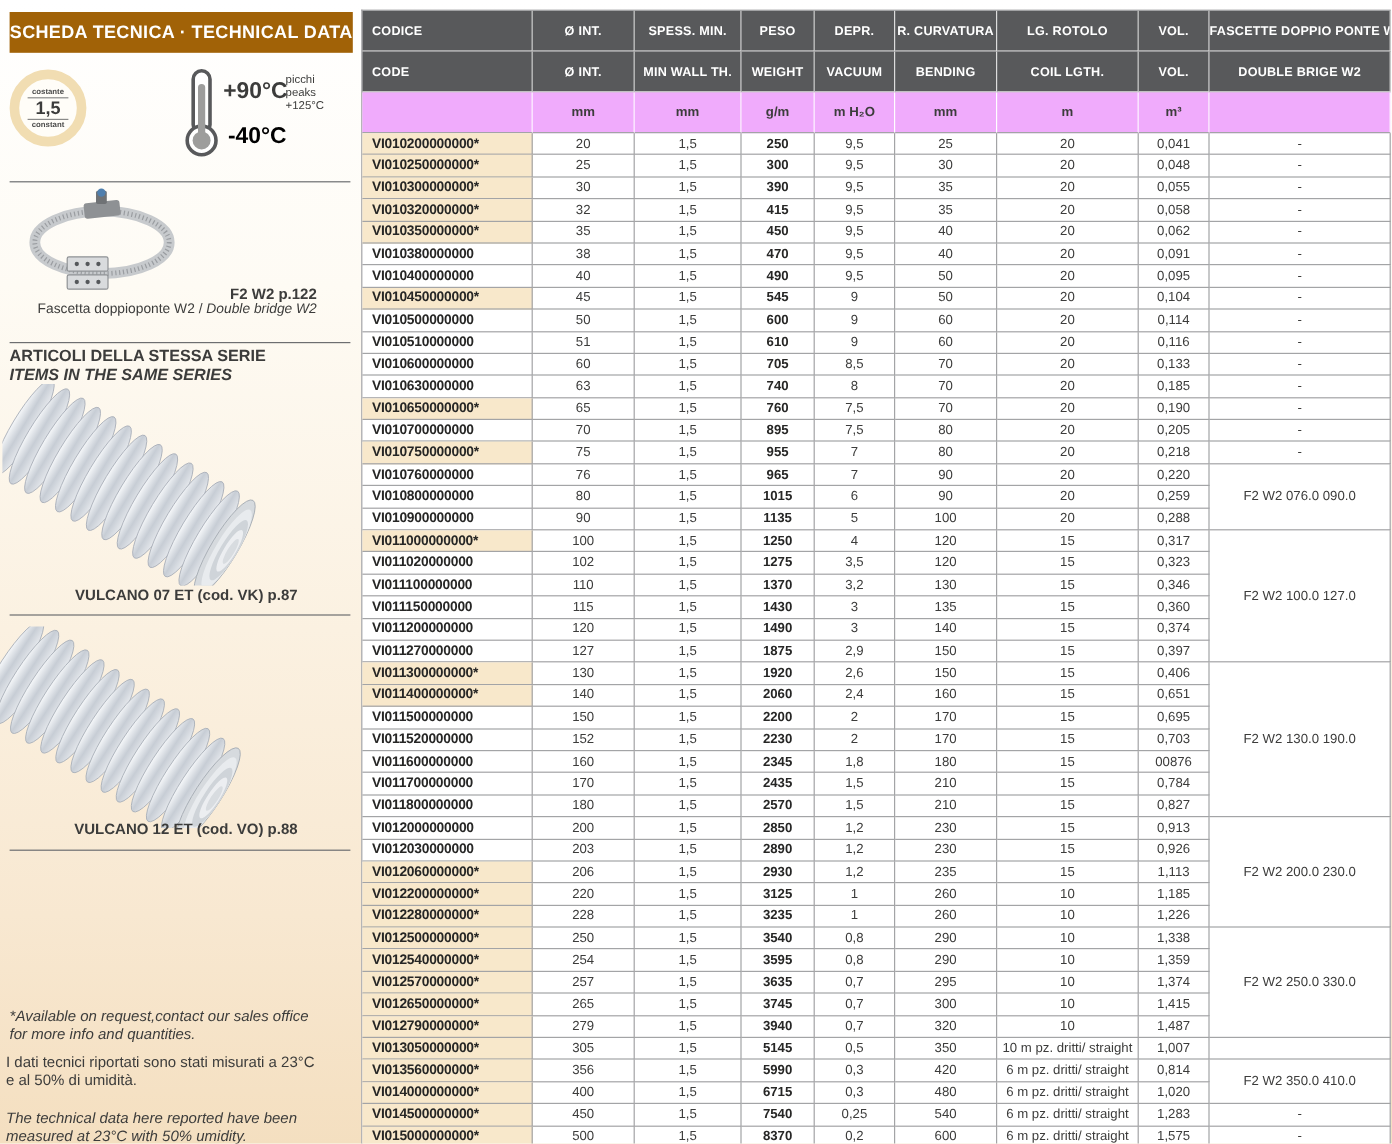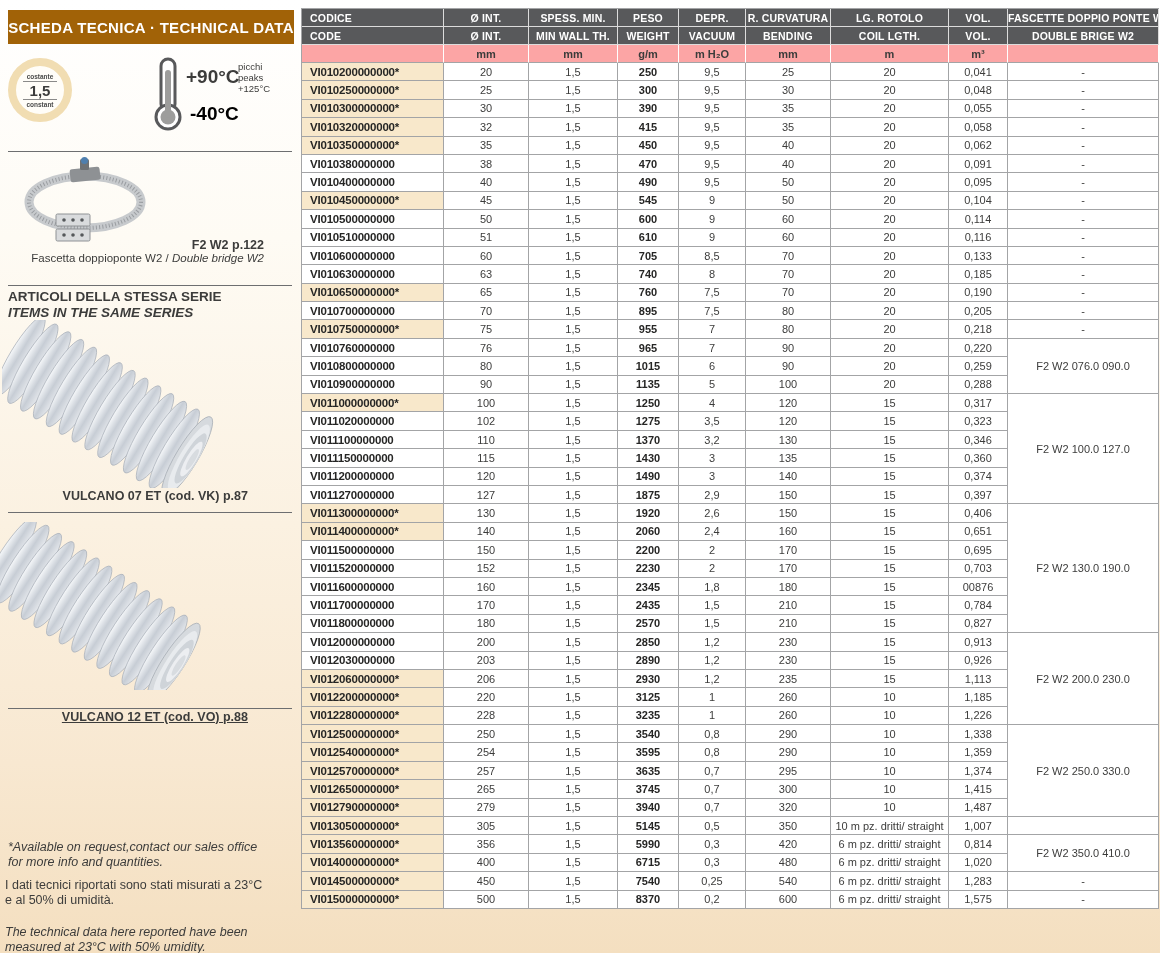--- a/index.html
+++ b/index.html
@@ -31,37 +31,37 @@
   .clamp-ref { left:8px; top:238px; width:256px; text-align:right; }
   .clamp-ref .code { font-size:12.5px; font-weight:700; }
   .clamp-ref .cap { font-size:11.5px; }
   .clamp-ref .cap i { font-style:italic; }
   .series-title { left:8px; top:289px; font-size:13.5px; font-weight:700; line-height:15.5px; }
   .series-title .en { font-style:italic; }
   .hose1 { left:2px; top:320px; }
   .hose2 { left:-4px; top:522px; }
   .hose-cap { width:248px; text-align:right; font-size:12.5px; font-weight:700; }
   .cap1 { left:0px; top:489px; }
-  .cap2 { left:0px; top:710px;text-decoration:underline; }
+  .cap2 { left:0px; top:684px; }
   .notes { left:5px; top:822px; width:288px; font-size:12.5px; line-height:14.5px; }
   .note { white-space:pre-line; }
   .note.it { font-style:italic;margin-top:18px; }
   .n1 { margin-bottom:3px; } .n2 { margin-bottom:9px; padding-left:3px; } .n3 { margin-bottom:3px; }
   .n4 { padding-left:0px; }
 
   
   .spec { left:301px; top:8px; border-collapse:separate; border-spacing:0; table-layout:fixed;
     width:857px; border-left:1px solid #a3a4a6; border-top:1px solid #a3a4a6; background:#fff; }
   .spec th, .spec td { border-right:1px solid #a3a4a6; border-bottom:1px solid #a3a4a6;
     font-size:11px; text-align:center; padding:0; overflow:hidden; white-space:nowrap; }
-  .spec thead th { height:18px; }
+  .spec thead th { height:34px; }
   .spec th.dark { background:#58595b; color:#fff; font-weight:700; font-size:10.5px;
     border-right:1px solid #dcdcdc; border-bottom:1px solid #dcdcdc; letter-spacing:.2px; }
   .spec th.dark.left { text-align:left; padding-left:8px; }
-  .spec th.unit { background:#fca5a5; color:#3c3c3b; font-weight:700; font-size:11px;
+  .spec th.unit { background:#f0abfc; color:#3c3c3b; font-weight:700; font-size:11px;
     border-right:1px solid #ffffff; border-bottom:1px solid #a3a4a6; }
   .spec tbody td { height:18.4px; color:#3c3c3b; }
   .spec td.code { text-align:left; padding-left:8px; font-weight:700; color:#262625; font-size:11.5px; letter-spacing:-.2px; }
   .spec td.code.star { background:#f8e8cb; }
   .spec td.bold { font-weight:700; color:#262625; }
   .spec td.clamp { font-size:11px; }
 </style>
 </head>
 <body>
 

